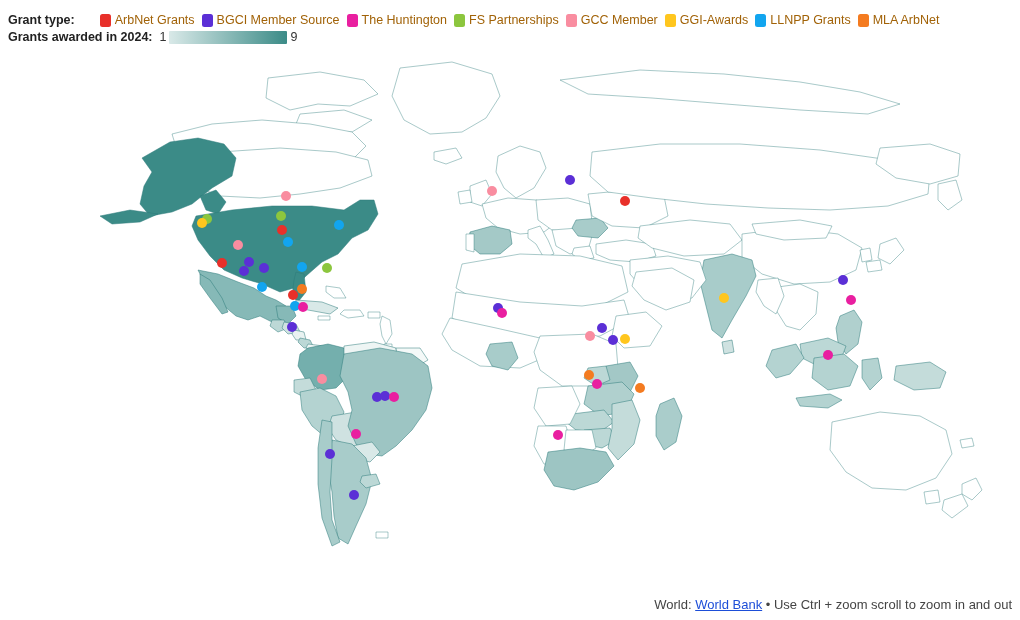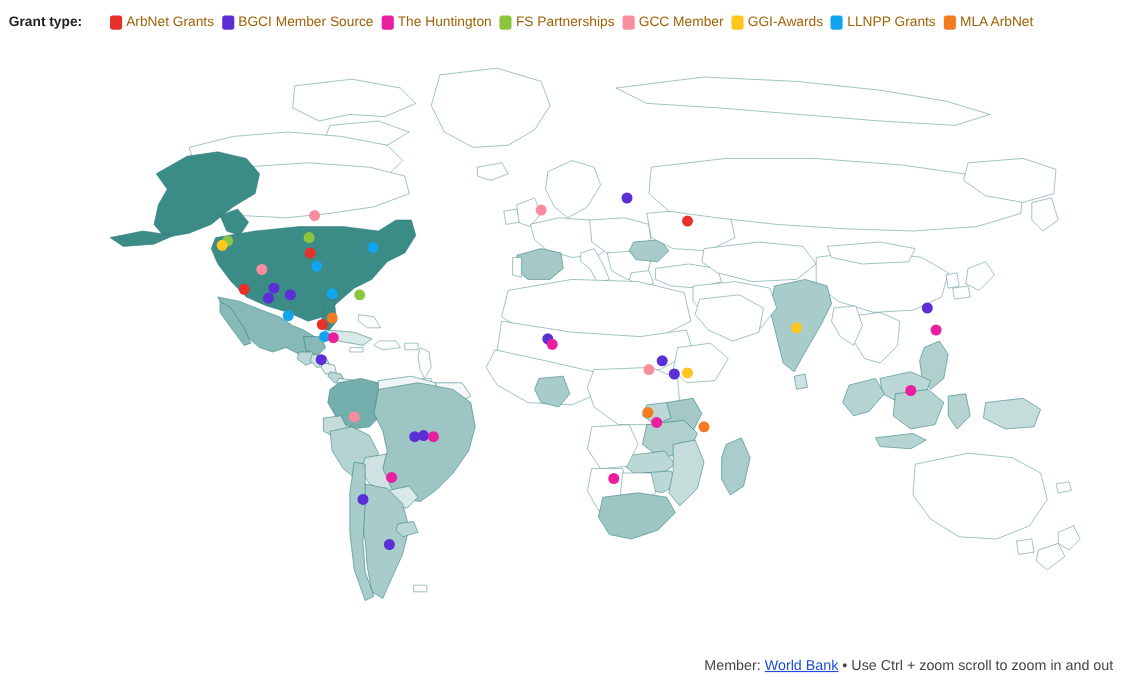--- a/index.html
+++ b/index.html
@@ -150,20 +150,26 @@
           <span class="legend-swatch" style="background: rgb(18, 165, 239);"></span>
           <span class="legend-label">LLNPP Grants</span>
         </span>
         <span class="legend-item">
           <span class="legend-swatch" style="background: rgb(244, 123, 32);"></span>
           <span class="legend-label">MLA ArbNet</span>
         </span>
       </span>
   </div>
 
+  <div class="scale-row">
+    <span class="legend-title">Grants awarded in 2024:</span>
+    <span class="scale-min">1</span>
+    <span id="scale-gradient-bar" style="background: linear-gradient(to right, rgb(217, 233, 232), rgb(59, 139, 135));"></span>
+    <span class="scale-max">9</span>
+  </div>
 
 </div>
 
 <div id="map-wrap">
   <svg id="map-svg" viewBox="0 0 1020 545" preserveAspectRatio="xMidYMid meet">
 
     <g id="land-layer">
 
       <path class="land" d="M400 20 L452 14 L492 26 L500 48 L486 70 L462 84 L430 86 L404 72 L392 48 Z"></path>
       <path class="land" d="M268 30 L320 24 L364 32 L378 46 L350 58 L318 56 L290 62 L266 50 Z"></path>
@@ -331,14 +337,14 @@
         <circle cx="558" cy="387" r="5" fill="#e91fa0" class="marker"></circle>
         <circle cx="724" cy="250" r="5" fill="#ffc61e" class="marker"></circle>
         <circle cx="843" cy="232" r="5" fill="#5b2fd6" class="marker"></circle>
         <circle cx="851" cy="252" r="5" fill="#e91fa0" class="marker"></circle>
         <circle cx="828" cy="307" r="5" fill="#e91fa0" class="marker"></circle>
       </g>
   </svg>
 </div>
 
 <div id="footer">
-  <span>Member: </span><span class="src-link">World Bank</span><span> • Use Ctrl + zoom scroll to zoom in and out</span>
+  <span>World: </span><span class="src-link">World Bank</span><span> • Use Ctrl + zoom scroll to zoom in and out</span>
 </div>
 
 </body></html>

